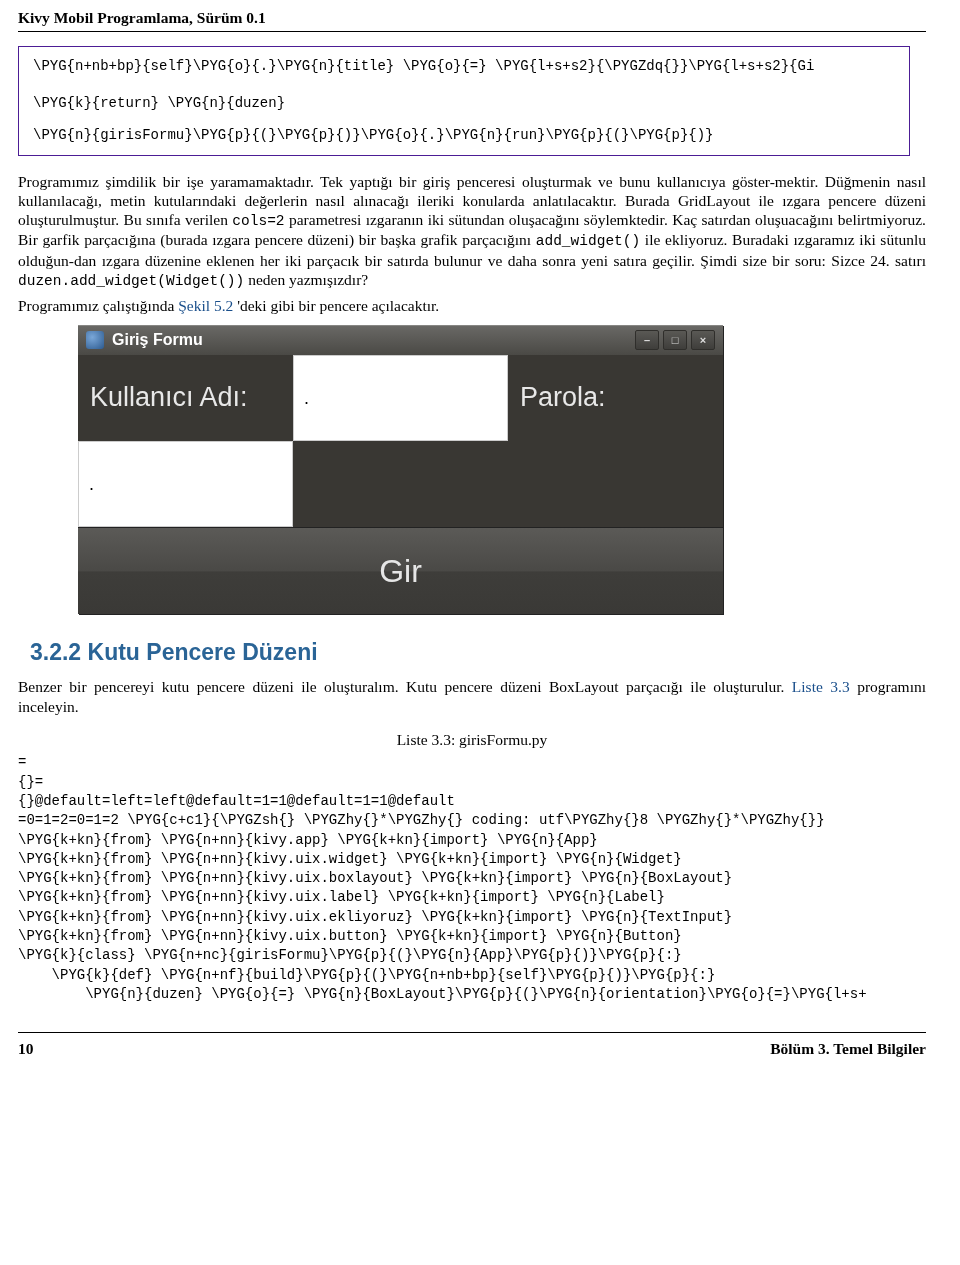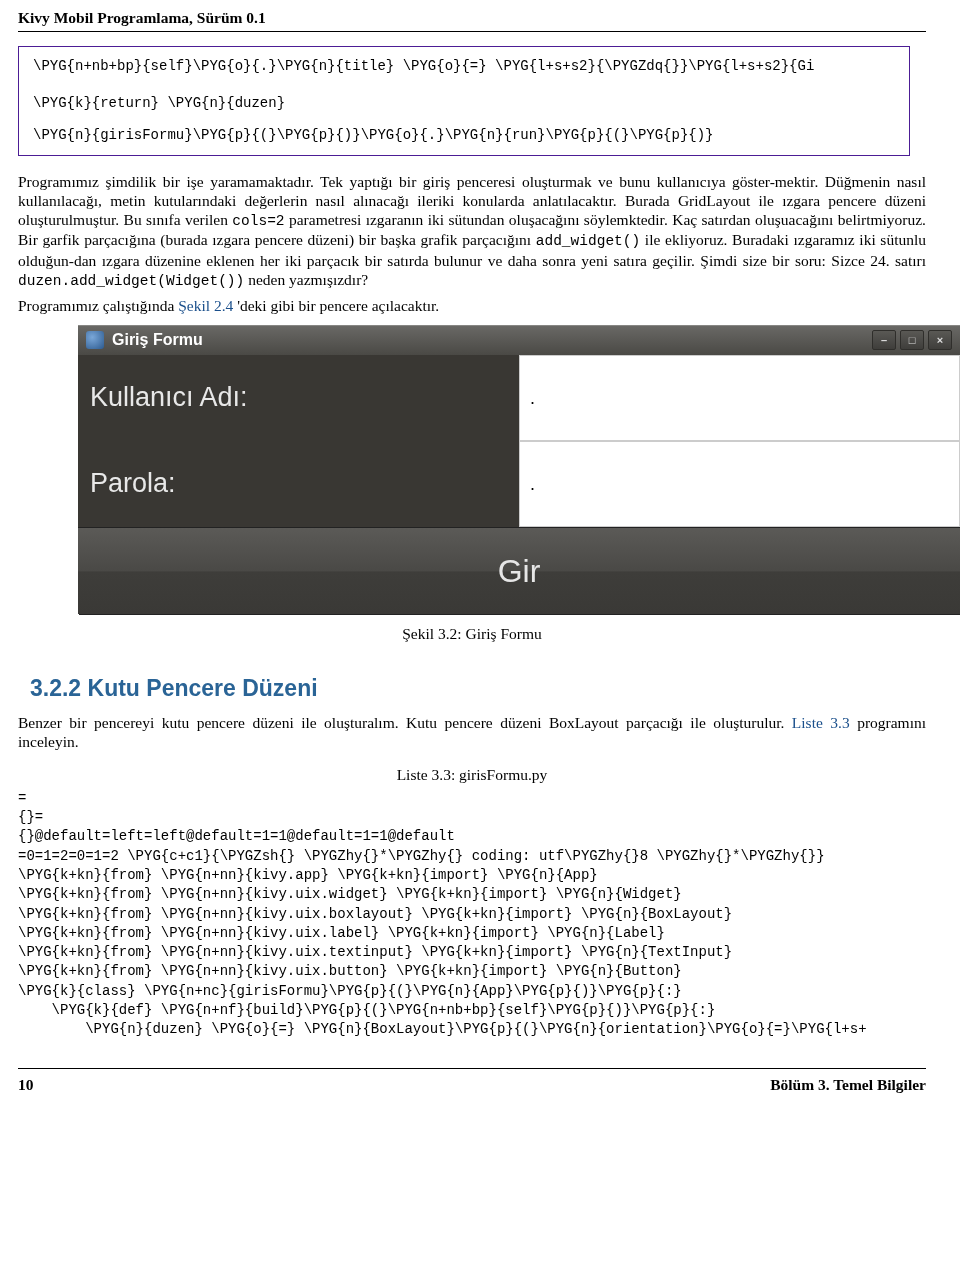--- a/index.html
+++ b/index.html
@@ -43,21 +43,21 @@
   }
   .para {
     text-align: justify;
     margin-bottom: 6px;
   }
   .link { color: #1a4f8b; }
   .figure-area {
     margin: 10px 0 8px 0;
   }
   .window {
-    width: 882px;
+    width: 645px;
     margin-left: 60px;
     background: #393733;
     box-shadow: 1px 1px 0 #222;
   }
   .titlebar {
     background: linear-gradient(to bottom, #6a6966 0%, #4a4945 100%);
     height: 30px;
     display: flex;
     align-items: center;
     padding: 0 8px;
@@ -85,21 +85,21 @@
     align-items: center;
     justify-content: center;
     font-size: 11px;
     color: #ddd;
   }
   .window-body {
     padding: 0;
   }
   .form-grid {
     display: grid;
-    grid-template-columns: 1fr 1fr;
+    grid-template-columns: 1fr 1fr 1fr;
   }
   .cell {
     height: 84px;
     color: #e8e8e8;
     font-family: sans-serif;
     font-size: 27px;
     display: flex;
     align-items: center;
     padding-left: 12px;
   }
@@ -170,21 +170,21 @@
     <div class="line2">   \PYG{k}{return} \PYG{n}{duzen}</div>
     <div class="blank"></div>
     <div>\PYG{n}{girisFormu}\PYG{p}{(}\PYG{p}{)}\PYG{o}{.}\PYG{n}{run}\PYG{p}{(}\PYG{p}{)}</div>
   </div>
 
   <div class="para">
     <span>Programımız şimdilik bir işe yaramamaktadır. Tek yaptığı bir giriş penceresi oluşturmak ve bunu kullanıcıya göster-mektir. Düğmenin nasıl kullanılacağı, metin kutularındaki değerlerin nasıl alınacağı ileriki konularda anlatılacaktır. Burada GridLayout ile ızgara pencere düzeni oluşturulmuştur. Bu sınıfa verilen </span><span class="code-inline">cols=2</span><span> parametresi ızgaranın iki sütundan oluşacağını söylemktedir. Kaç satırdan oluşuacağını belirtmiyoruz. Bir garfik parçacığına (burada ızgara pencere düzeni) bir başka grafik parçacığını </span><span class="code-inline">add_widget()</span><span> ile ekliyoruz. Buradaki ızgaramız iki sütunlu olduğun-dan ızgara düzenine eklenen her iki parçacık bir satırda bulunur ve daha sonra yeni satıra geçilir. Şimdi size bir soru: Sizce 24. satırı </span><span class="code-inline">duzen.add_widget(Widget())</span><span> neden yazmışızdır?</span>
   </div>
 
   <div class="para">
-    <span>Programımız çalıştığında </span><span class="link">Şekil 2.4</span><span> 'deki gibi bir pencere açılacaktır.</span>
+    <span>Programımız çalıştığında </span><span class="link">Şekil 5.2</span><span> 'deki gibi bir pencere açılacaktır.</span>
   </div>
 
   <div class="figure-area">
     <div class="window">
       <div class="titlebar">
         <div class="appicon"></div>
         <div class="wtitle">Giriş Formu</div>
         <div class="wbtn">–</div>
         <div class="wbtn">□</div>
         <div class="wbtn">×</div>
@@ -194,40 +194,39 @@
           <div class="cell cell-label">Kullanıcı Adı:</div>
           <div class="cell cell-input">.</div>
           <div class="cell cell-label">Parola:</div>
           <div class="cell cell-input">.</div>
         </div>
         <div class="gir-row">Gir</div>
       </div>
     </div>
   </div>
 
-  <div class="caption">Şekil 3.2: Giriş Formu</div>
 
   <div class="section-title">3.2.2 Kutu Pencere Düzeni</div>
 
   <div class="para">
     <span>Benzer bir pencereyi kutu pencere düzeni ile oluşturalım. Kutu pencere düzeni BoxLayout parçacığı ile oluşturulur. </span><span class="link">Liste 3.3</span><span> programını inceleyin.</span>
   </div>
 
   <div class="liste-caption">Liste 3.3: girisFormu.py</div>
 
   <div class="codeblock">
     <div>=</div>
     <div>{}=</div>
     <div>{}@default=left=left@default=1=1@default=1=1@default</div>
     <div>=0=1=2=0=1=2 \PYG{c+c1}{\PYGZsh{} \PYGZhy{}*\PYGZhy{} coding: utf\PYGZhy{}8 \PYGZhy{}*\PYGZhy{}}</div>
     <div>\PYG{k+kn}{from} \PYG{n+nn}{kivy.app} \PYG{k+kn}{import} \PYG{n}{App}</div>
     <div>\PYG{k+kn}{from} \PYG{n+nn}{kivy.uix.widget} \PYG{k+kn}{import} \PYG{n}{Widget}</div>
     <div>\PYG{k+kn}{from} \PYG{n+nn}{kivy.uix.boxlayout} \PYG{k+kn}{import} \PYG{n}{BoxLayout}</div>
     <div>\PYG{k+kn}{from} \PYG{n+nn}{kivy.uix.label} \PYG{k+kn}{import} \PYG{n}{Label}</div>
-    <div>\PYG{k+kn}{from} \PYG{n+nn}{kivy.uix.textinput} \PYG{k+kn}{import} \PYG{n}{TextInput}</div>
+    <div>\PYG{k+kn}{from} \PYG{n+nn}{kivy.uix.ekliyoruz} \PYG{k+kn}{import} \PYG{n}{TextInput}</div>
     <div>\PYG{k+kn}{from} \PYG{n+nn}{kivy.uix.button} \PYG{k+kn}{import} \PYG{n}{Button}</div>
     <div></div>
     <div>\PYG{k}{class} \PYG{n+nc}{girisFormu}\PYG{p}{(}\PYG{n}{App}\PYG{p}{)}\PYG{p}{:}</div>
     <div></div>
     <div>    \PYG{k}{def} \PYG{n+nf}{build}\PYG{p}{(}\PYG{n+nb+bp}{self}\PYG{p}{)}\PYG{p}{:}</div>
     <div></div>
     <div>        \PYG{n}{duzen} \PYG{o}{=} \PYG{n}{BoxLayout}\PYG{p}{(}\PYG{n}{orientation}\PYG{o}{=}\PYG{l+s+</div>
   </div>
 
   <div class="footer">

